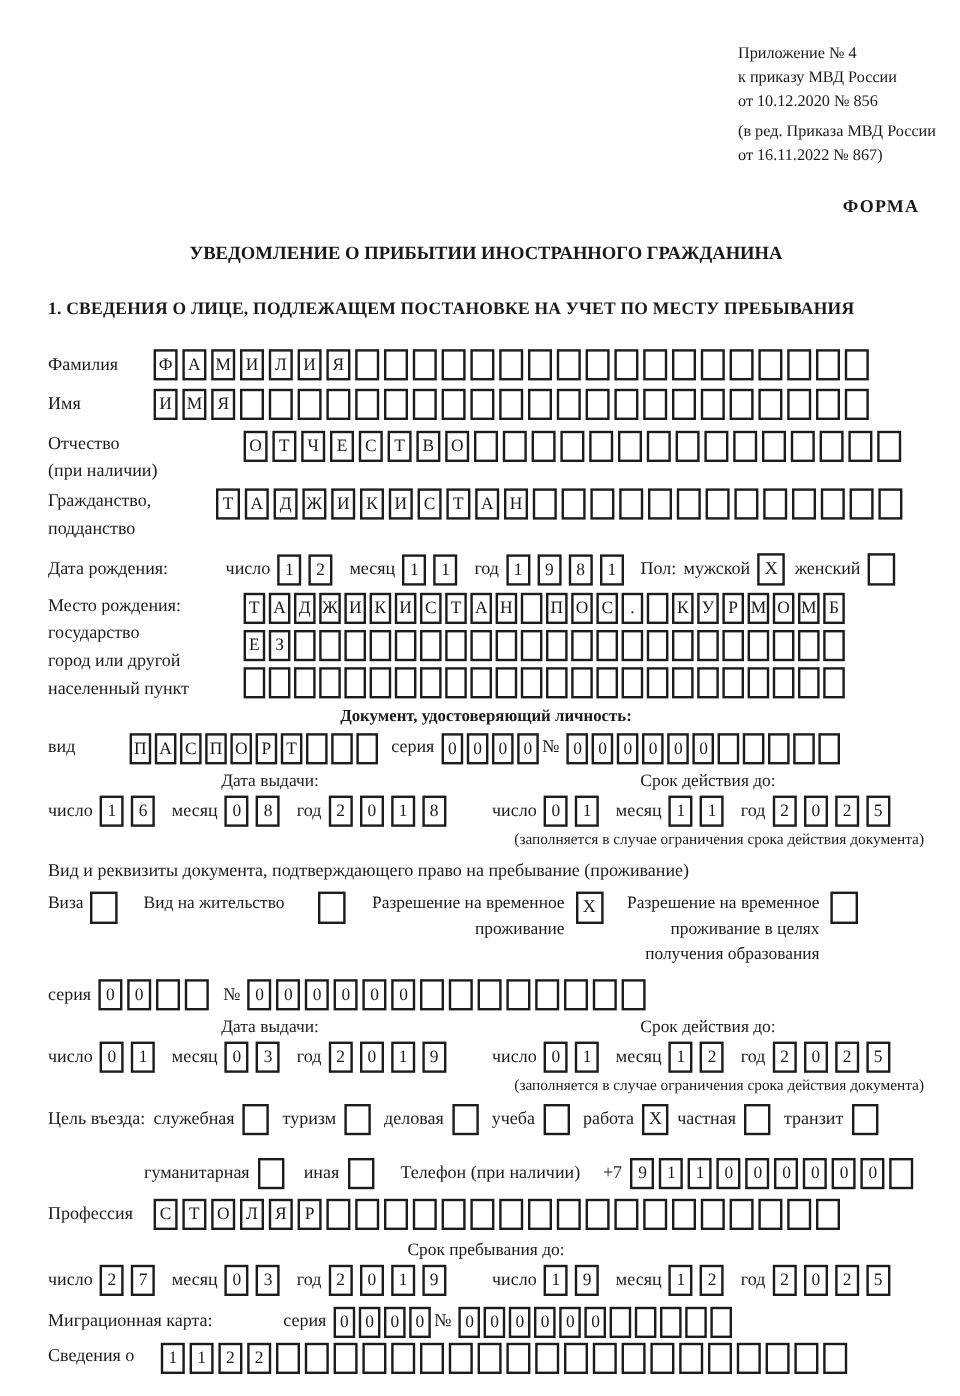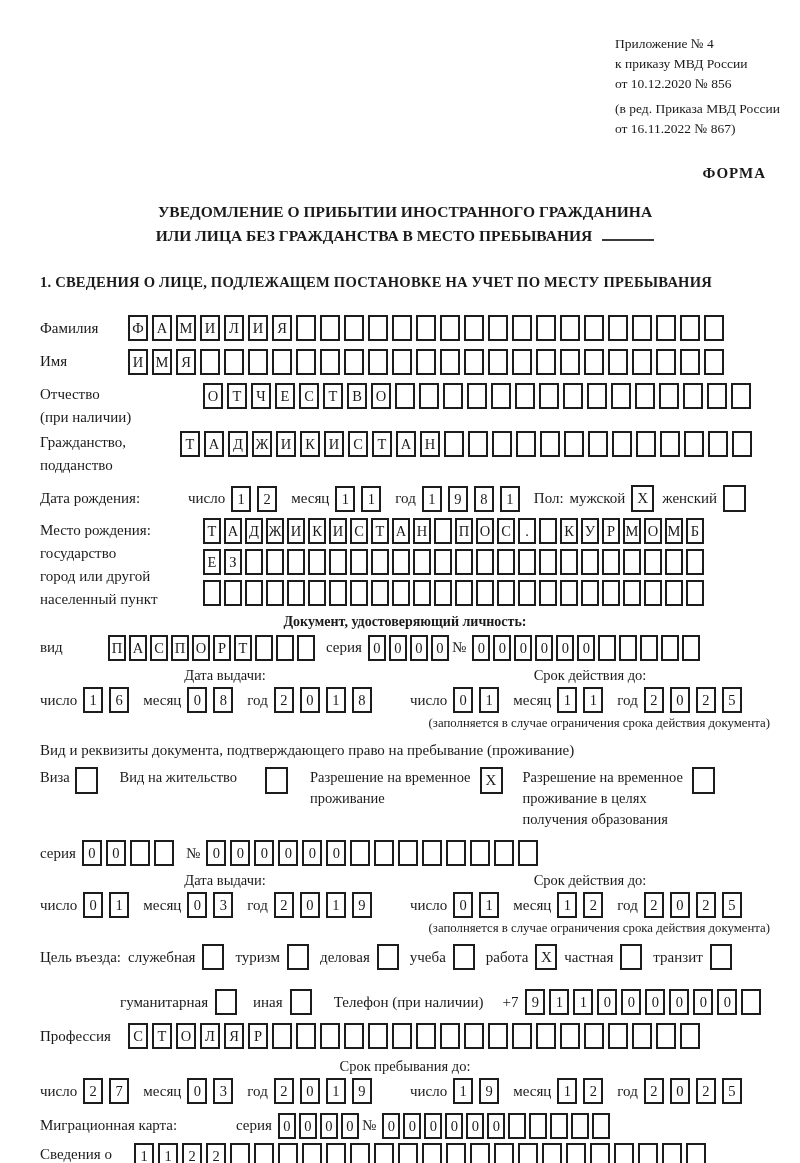--- a/index.html
+++ b/index.html
@@ -52,48 +52,47 @@
   .dv-r { flex: 1; display: flex; align-items: center; }
   .dlbl { font-size: 15px; white-space: nowrap; margin-right: 6px; }
   .ml8 { margin-left: 8px; }
   .date-note { text-align: right; font-size: 12.8px; line-height: 17px; margin-top: 2px; }
 
   .para { font-size: 15px; line-height: 25px; }
 
   
   .permits { display: flex; align-items: flex-start; margin-top: 4px; }
   .perm-item { display: flex; align-items: flex-start; }
-  .perm-lbl { font-size: 14.5px; line-height: 21px; text-align: left; white-space: nowrap; }
+  .perm-lbl { font-size: 14.5px; line-height: 21px; text-align: right; white-space: nowrap; }
   .perm-box { margin-left: 9px; }
 
   
   .purpose { display: flex; align-items: center; margin-top: 7px; }
   .p-lbl { font-size: 15px; white-space: nowrap; margin-right: 7px; }
   .p-box { margin-right: 11px; width: 22px; height: 26px; line-height: 22px; }
 
-  .mt6 { margin-top: 6px; align-items: center; } .mt8 { margin-top: 8px; } .mt10 { margin-top: 10px; }
+  .mt6 { margin-top: 6px; } .mt8 { margin-top: 8px; } .mt10 { margin-top: 10px; }
   .mt4 { margin-top: 4px; } .mt2 { margin-top: 2px; } .mt24 { margin-top: 24px; }
 </style>
 </head>
 <body>
 
 <div class="page">
 
   <div class="meta">
     <div>Приложение № 4</div>
     <div>к приказу МВД России</div>
     <div>от 10.12.2020 № 856</div>
     <div class="amend">(в ред. Приказа МВД России</div>
     <div>от 16.11.2022 № 867)</div>
   </div>
   <div class="forma">ФОРМА</div>
 
   <div class="title">
     <div>УВЕДОМЛЕНИЕ О ПРИБЫТИИ ИНОСТРАННОГО ГРАЖДАНИНА</div>
-    <div><span>ИЛИ ЛИЦА БЕЗ ГРАЖДАНСТВА В МЕСТО ПРЕБЫВАНИЯ</span><span class="title-underline"></span></div>
   </div>
 
   <div class="sec-heading">1. СВЕДЕНИЯ О ЛИЦЕ, ПОДЛЕЖАЩЕМ ПОСТАНОВКЕ НА УЧЕТ ПО МЕСТУ ПРЕБЫВАНИЯ</div>
 
   <div class="frow mt24">
     <div class="lbl w88">Фамилия</div>
     <div class="cells">
         <span class="cell">Ф</span>
         <span class="cell">А</span>
         <span class="cell">М</span>

